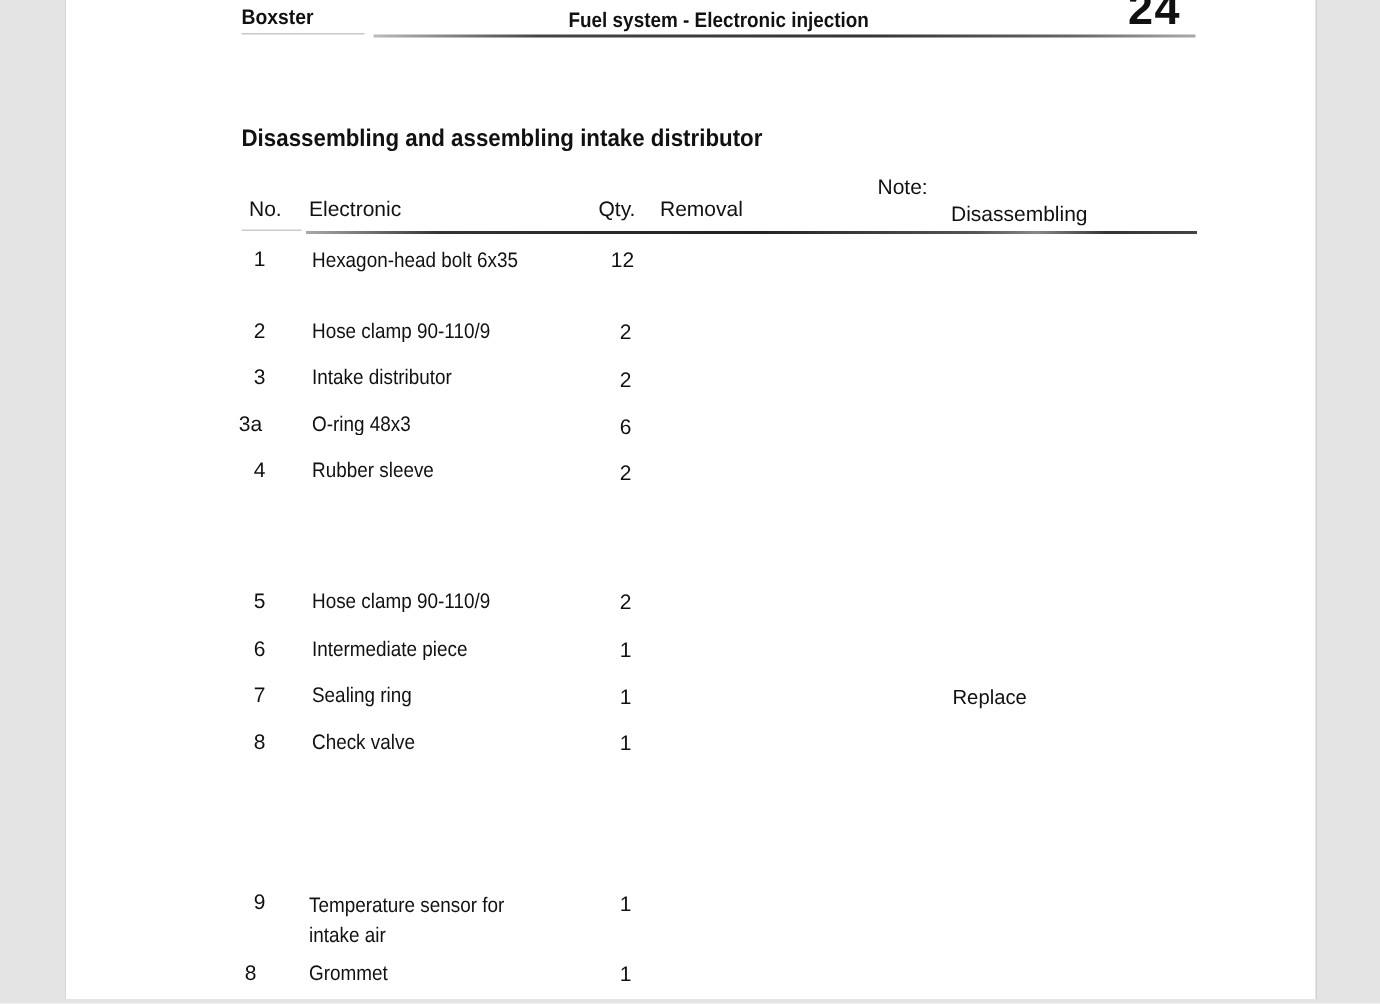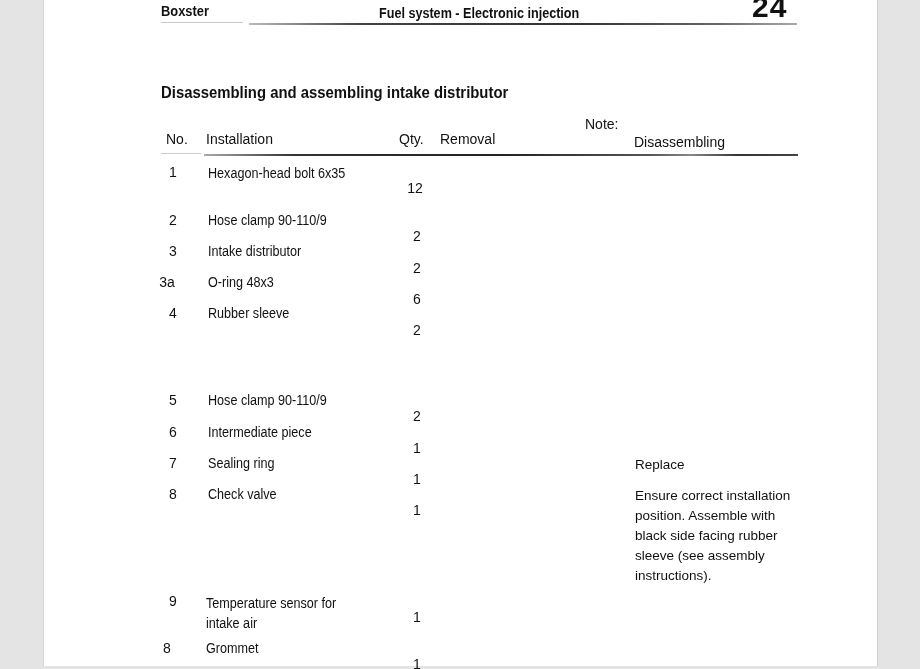--- a/index.html
+++ b/index.html
@@ -25,38 +25,38 @@
       background: linear-gradient(to right, #bbb 0%, #444 20%, #333 60%, #666 85%, #aaa 100%); }
     .title { left: 117px; top: 84px; font-size: 16px; font-weight: bold; transform: scaleX(0.93); transform-origin: left; }
     .th { font-size: 14px; font-weight: normal; top: 131px; }
     .th.note { top: 116px; }
     .th.install { top: 134px; }
     .th-line-short { left: 117px; top: 153px; width: 40px; height: 1px; background: #ccc; }
     .th-line { left: 160px; top: 154px; width: 594px; height: 2px;
       background: linear-gradient(to right, #aaa 0%, #333 15%, #222 50%, #555 75%, #888 82%, #333 90%, #444 100%); }
     .cell { font-size: 14px; transform: scaleX(0.9); transform-origin: left; }
     .num { width: 30px; text-align: center; font-size: 14px; }
-    .qty { width: 30px; text-align: center; font-size: 14px; margin-top: 15px; }
+    .qty { width: 30px; text-align: center; font-size: 14px; }
     .note-text { font-size: 13.5px; line-height: 20px; white-space: normal; width: 170px; }
   </style>
 </head>
 <body>
 
 <div class="page">
 
   <div class="abs hdr-left">Boxster</div>
   <div class="abs hdr-mid">Fuel system - Electronic injection</div>
   <div class="abs hdr-num">24</div>
   <div class="abs hdr-line-short"></div>
   <div class="abs hdr-line"></div>
 
   <div class="abs title">Disassembling and assembling intake distributor</div>
 
   <div class="abs th" style="left:122px">No.</div>
-  <div class="abs th" style="left:162px">Installation</div>
+  <div class="abs th" style="left:162px">Electronic</div>
   <div class="abs th" style="left:355px">Qty.</div>
   <div class="abs th" style="left:396px">Removal</div>
   <div class="abs th note" style="left:541px">Note:</div>
   <div class="abs th install" style="left:590px">Disassembling</div>
   <div class="abs th-line-short"></div>
   <div class="abs th-line"></div>
 
   <div class="abs num" style="left:114px;top:164px">1</div>
   <div class="abs cell" style="left:164px;top:165px">Hexagon-head bolt 6x35</div>
   <div class="abs qty" style="left:356px;top:165px">12</div>
@@ -86,21 +86,20 @@
   <div class="abs qty" style="left:358px;top:425px">1</div>
 
   <div class="abs num" style="left:114px;top:455px">7</div>
   <div class="abs cell" style="left:164px;top:455px">Sealing ring</div>
   <div class="abs qty" style="left:358px;top:456px">1</div>
   <div class="abs note-text" style="left:591px;top:455px">Replace</div>
 
   <div class="abs num" style="left:114px;top:486px">8</div>
   <div class="abs cell" style="left:164px;top:486px">Check valve</div>
   <div class="abs qty" style="left:358px;top:487px">1</div>
-  <div class="abs note-text" style="left:591px;top:486px;width:165px">Ensure correct installation position. Assemble with black side facing rubber sleeve (see assembly instructions).</div>
 
   <div class="abs num" style="left:114px;top:593px">9</div>
   <div class="abs cell" style="left:162px;top:593px;white-space:normal;width:185px;line-height:20px">Temperature sensor for intake air</div>
   <div class="abs qty" style="left:358px;top:594px">1</div>
 
   <div class="abs num" style="left:108px;top:640px">8</div>
   <div class="abs cell" style="left:162px;top:640px">Grommet</div>
   <div class="abs qty" style="left:358px;top:641px">1</div>
 </div>
 

